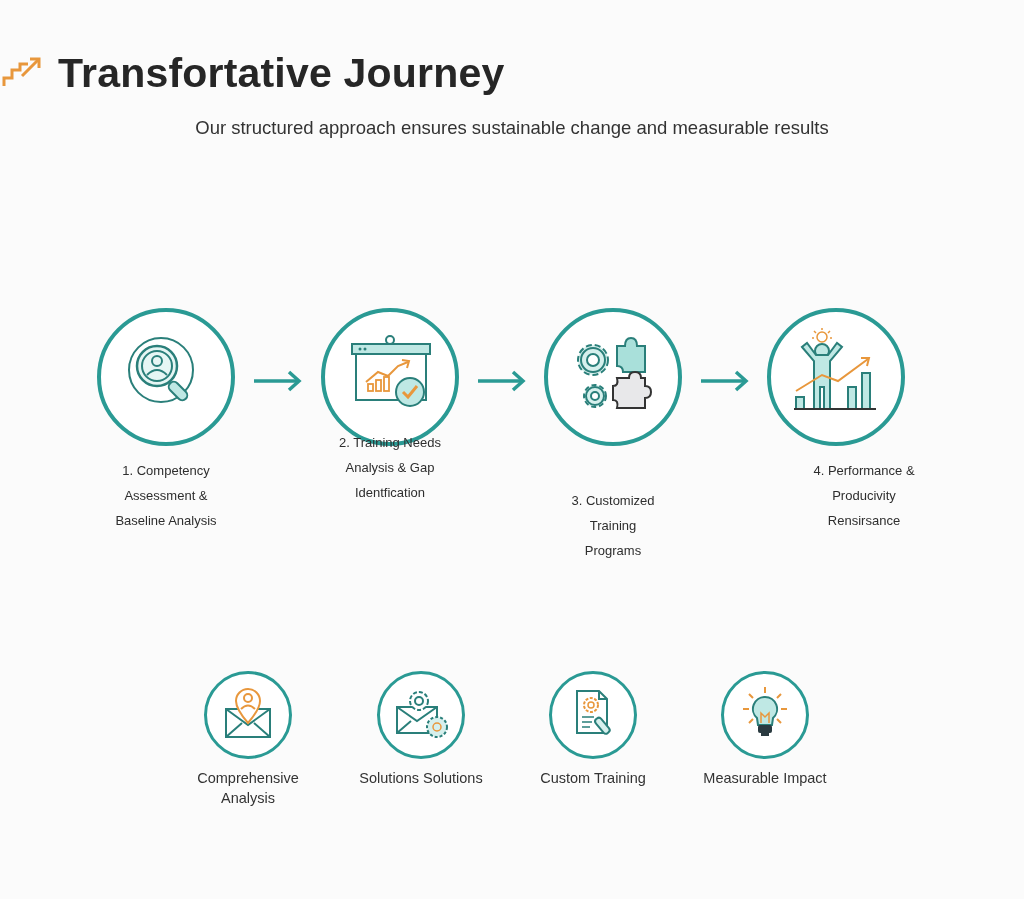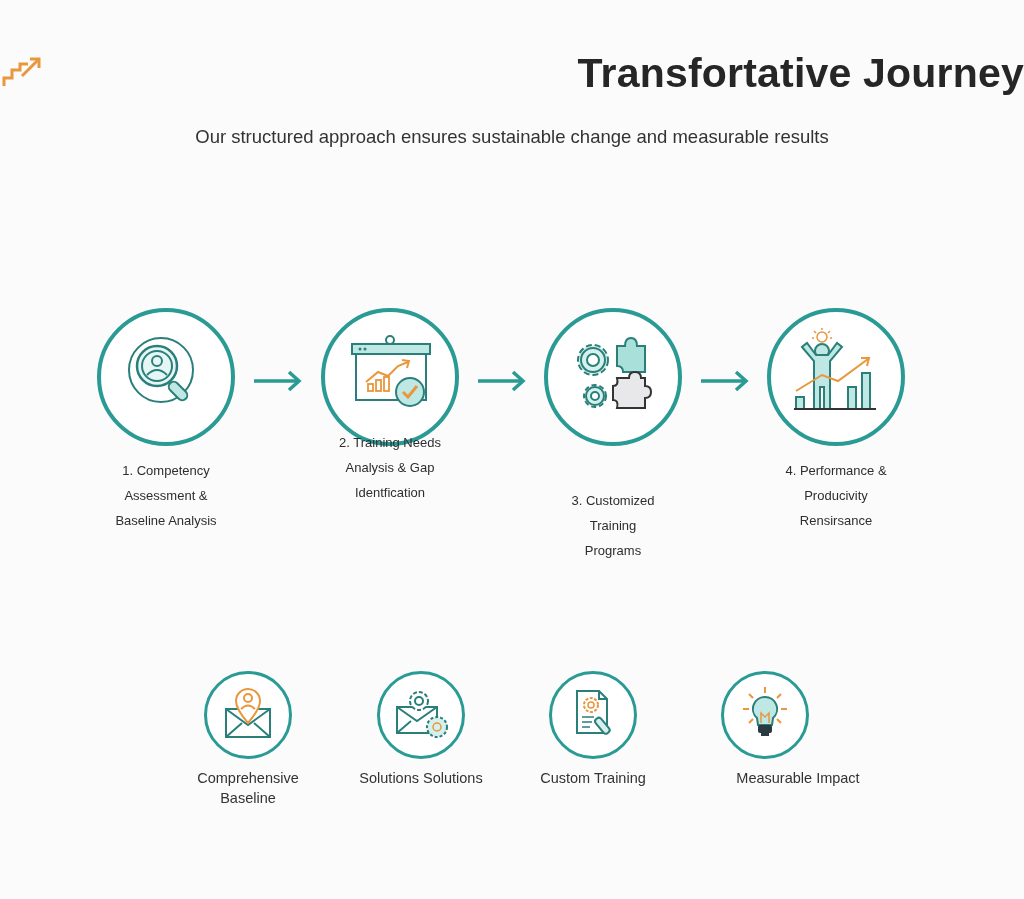--- a/index.html
+++ b/index.html
@@ -1,20 +1,20 @@
 <!DOCTYPE html>
 <html><head>
 <meta charset="utf-8">
 <style>
   html,body{margin:0;padding:0;}
   body{width:1024px;height:899px;background:#fbfbfb;position:relative;overflow:hidden;font-family:"Liberation Sans","DejaVu Sans",sans-serif;color:#2b2b2b;}
   .header{position:absolute;left:0;top:50px;width:1024px;text-align:center;}
-  .title-row{display:flex;justify-content:space-between;align-items:center;}
+  .title-row{display:flex;justify-content:flex-start;align-items:center;gap:14px;}
   .title{font-size:41px;font-weight:bold;color:#262626;letter-spacing:0.2px;}
-  .subtitle{position:absolute;top:126px;left:0;width:1024px;text-align:center;font-size:18.5px;color:#333;}
+  .subtitle{position:absolute;top:117px;left:0;width:1024px;text-align:center;font-size:18.5px;color:#333;}
   .circle{position:absolute;border:4px solid #2a9a94;border-radius:50%;background:#fff;box-sizing:border-box;display:flex;align-items:center;justify-content:center;}
   .big{width:138px;height:138px;}
   .small{width:88px;height:88px;border-width:3px;}
   .label{position:absolute;text-align:center;font-size:13px;line-height:25px;color:#2e2e2e;white-space:pre-line;}
   .blabel{position:absolute;text-align:center;font-size:14.5px;line-height:20px;color:#333;white-space:pre-line;}
   .arrow{position:absolute;}
 </style>
 </head>
 <body>
 
@@ -122,37 +122,37 @@
       <path d="M14 20 L26 34 L26 82 L32 82 L32 60 L36 60 L36 82 L42 82 L42 34 L54 20 L49 16 L40 28 L28 28 L19 16 Z" fill="#bfe8e4" stroke="#2a7f7a" stroke-width="2"></path>
       <rect x="8" y="70" width="8" height="12" fill="#bfe8e4" stroke="#2a7f7a" stroke-width="2"></rect>
       <rect x="60" y="60" width="8" height="22" fill="#bfe8e4" stroke="#2a7f7a" stroke-width="2"></rect>
       <rect x="74" y="46" width="8" height="36" fill="#bfe8e4" stroke="#2a7f7a" stroke-width="2"></rect>
       <path d="M6 82 L88 82" stroke="#333" stroke-width="2"></path>
       <path d="M8 64 L34 48 L50 54 L80 32" fill="none" stroke="#e8973c" stroke-width="2"></path>
       <path d="M73 31 L81 31 L79 39" fill="none" stroke="#e8973c" stroke-width="2"></path>
     </svg>
   </span>
 </div>
-<div class="label" style="left:736px;top:458px;width:200px;">4. Performance &amp;
+<div class="label" style="left:764px;top:458px;width:200px;">4. Performance &amp;
 Producivity
 Rensirsance</div>
 
 <div class="circle small" style="left:204px;top:671px;">
   <span>
     <svg width="56" height="52" viewBox="0 0 56 52">
       <rect x="6" y="22" width="44" height="28" fill="#fff" stroke="#2a7f7a" stroke-width="2"></rect>
       <path d="M6 22 L28 38 L50 22 M6 50 L22 36 M50 50 L34 36" fill="none" stroke="#2a7f7a" stroke-width="2"></path>
       <path d="M28 36 Q16 22 16 14 A12 12 0 0 1 40 14 Q40 22 28 36 Z" fill="#fff" stroke="#e8973c" stroke-width="2"></path>
       <circle cx="28" cy="11" r="4" fill="none" stroke="#e8973c" stroke-width="2"></circle>
       <path d="M21 22 Q28 15 35 22" fill="none" stroke="#e8973c" stroke-width="2"></path>
     </svg>
   </span>
 </div>
 <div class="blabel" style="left:168px;top:768px;width:160px;">Comprehensive
-Baseline</div>
+Analysis</div>
 
 <div class="circle small" style="left:377px;top:671px;">
   <span>
     <svg width="56" height="52" viewBox="0 0 56 52">
       <rect x="4" y="20" width="40" height="26" fill="#fff" stroke="#2a7f7a" stroke-width="2"></rect>
       <path d="M4 20 L24 34 L44 20 M4 46 L18 34" fill="none" stroke="#2a7f7a" stroke-width="2"></path>
       <circle cx="26" cy="14" r="9" fill="#fff" stroke="#2a7f7a" stroke-width="2" stroke-dasharray="4 2"></circle>
       <circle cx="26" cy="14" r="4" fill="none" stroke="#2a7f7a" stroke-width="2"></circle>
       <circle cx="44" cy="40" r="10" fill="#d6f0ed" stroke="#2a7f7a" stroke-width="2" stroke-dasharray="3 2"></circle>
       <circle cx="44" cy="40" r="4" fill="none" stroke="#e8973c" stroke-width="1.5"></circle>
@@ -181,13 +181,13 @@
       <g stroke="#e8973c" stroke-width="2">
         <path d="M28 2 L28 8 M12 9 L16 13 M44 9 L40 13 M6 24 L12 24 M44 24 L50 24 M12 38 L16 34 M44 38 L40 34"></path>
       </g>
       <path d="M28 12 A12 12 0 0 1 36 33 L35 40 L21 40 L20 33 A12 12 0 0 1 28 12 Z" fill="#bfe8e4" stroke="#2a7f7a" stroke-width="2"></path>
       <path d="M24 38 L24 28 L28 32 L32 28 L32 38" fill="none" stroke="#e8973c" stroke-width="1.5"></path>
       <rect x="21" y="40" width="14" height="8" rx="2" fill="#2a3a40"></rect>
       <rect x="24" y="48" width="8" height="3" fill="#2a3a40"></rect>
     </svg>
   </span>
 </div>
-<div class="blabel" style="left:718px;top:768px;width:160px;">Measurable Impact</div>
+<div class="blabel" style="left:685px;top:768px;width:160px;">Measurable Impact</div>
 
 </body></html>

